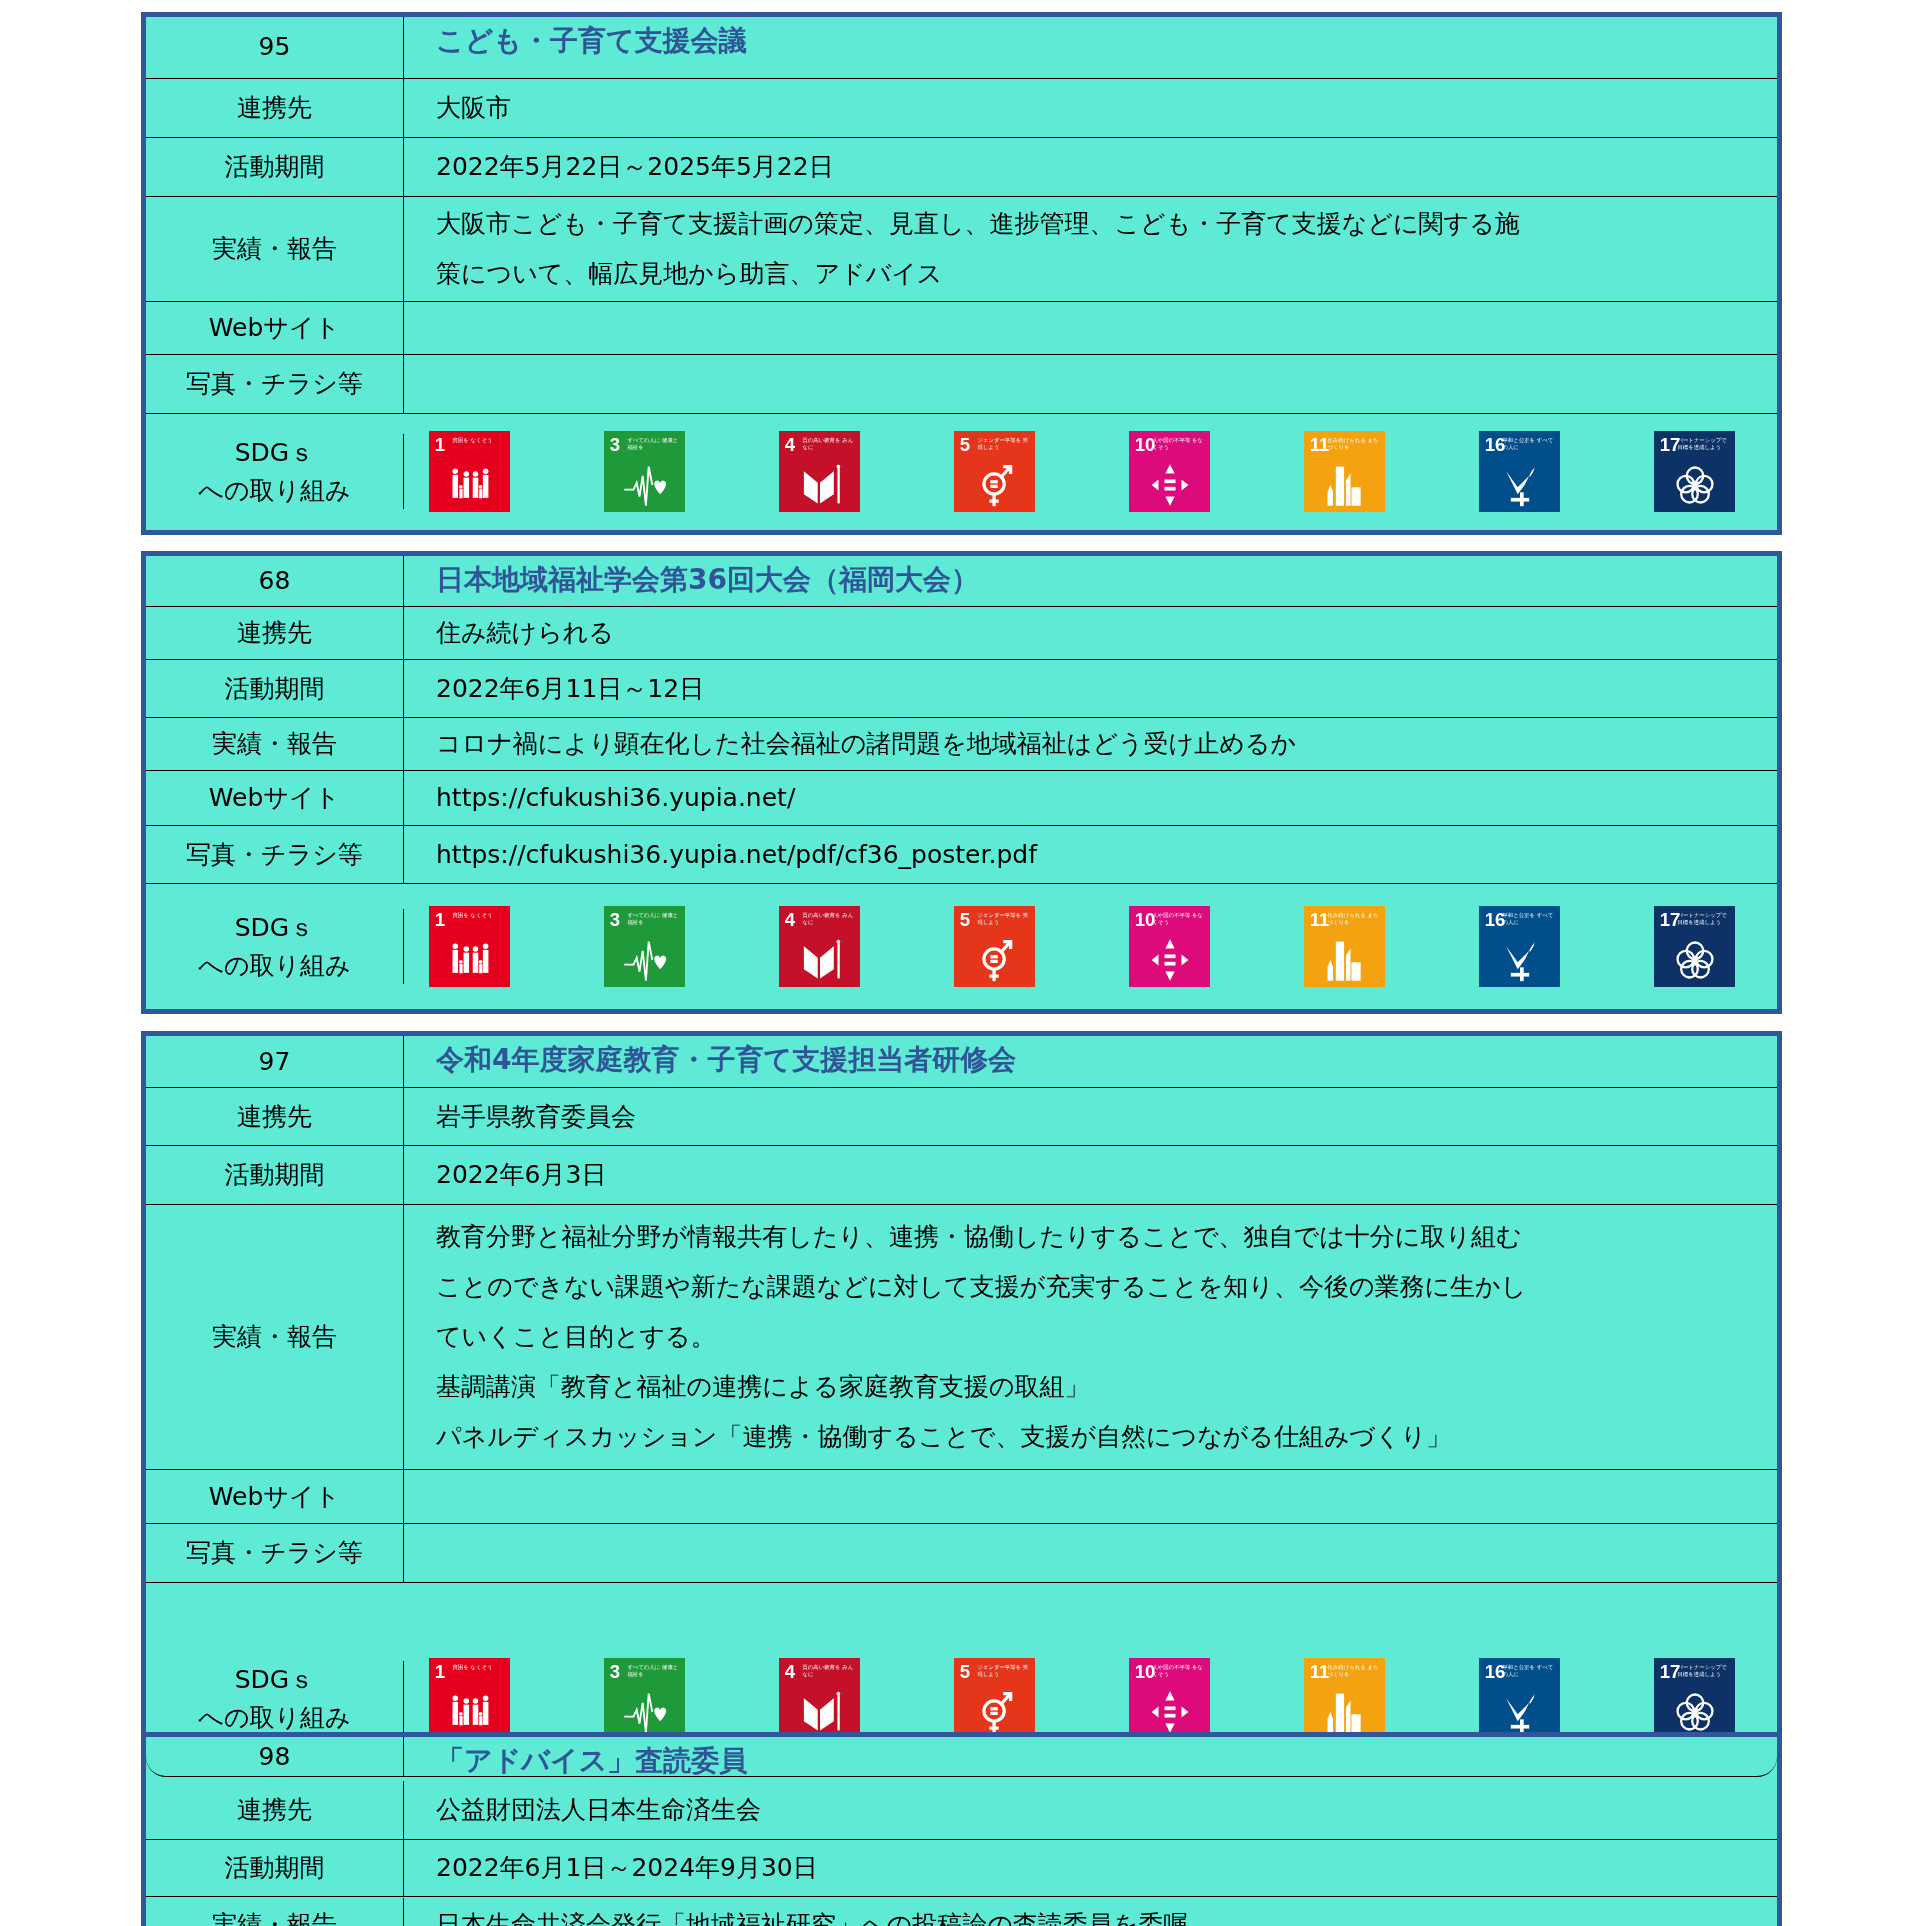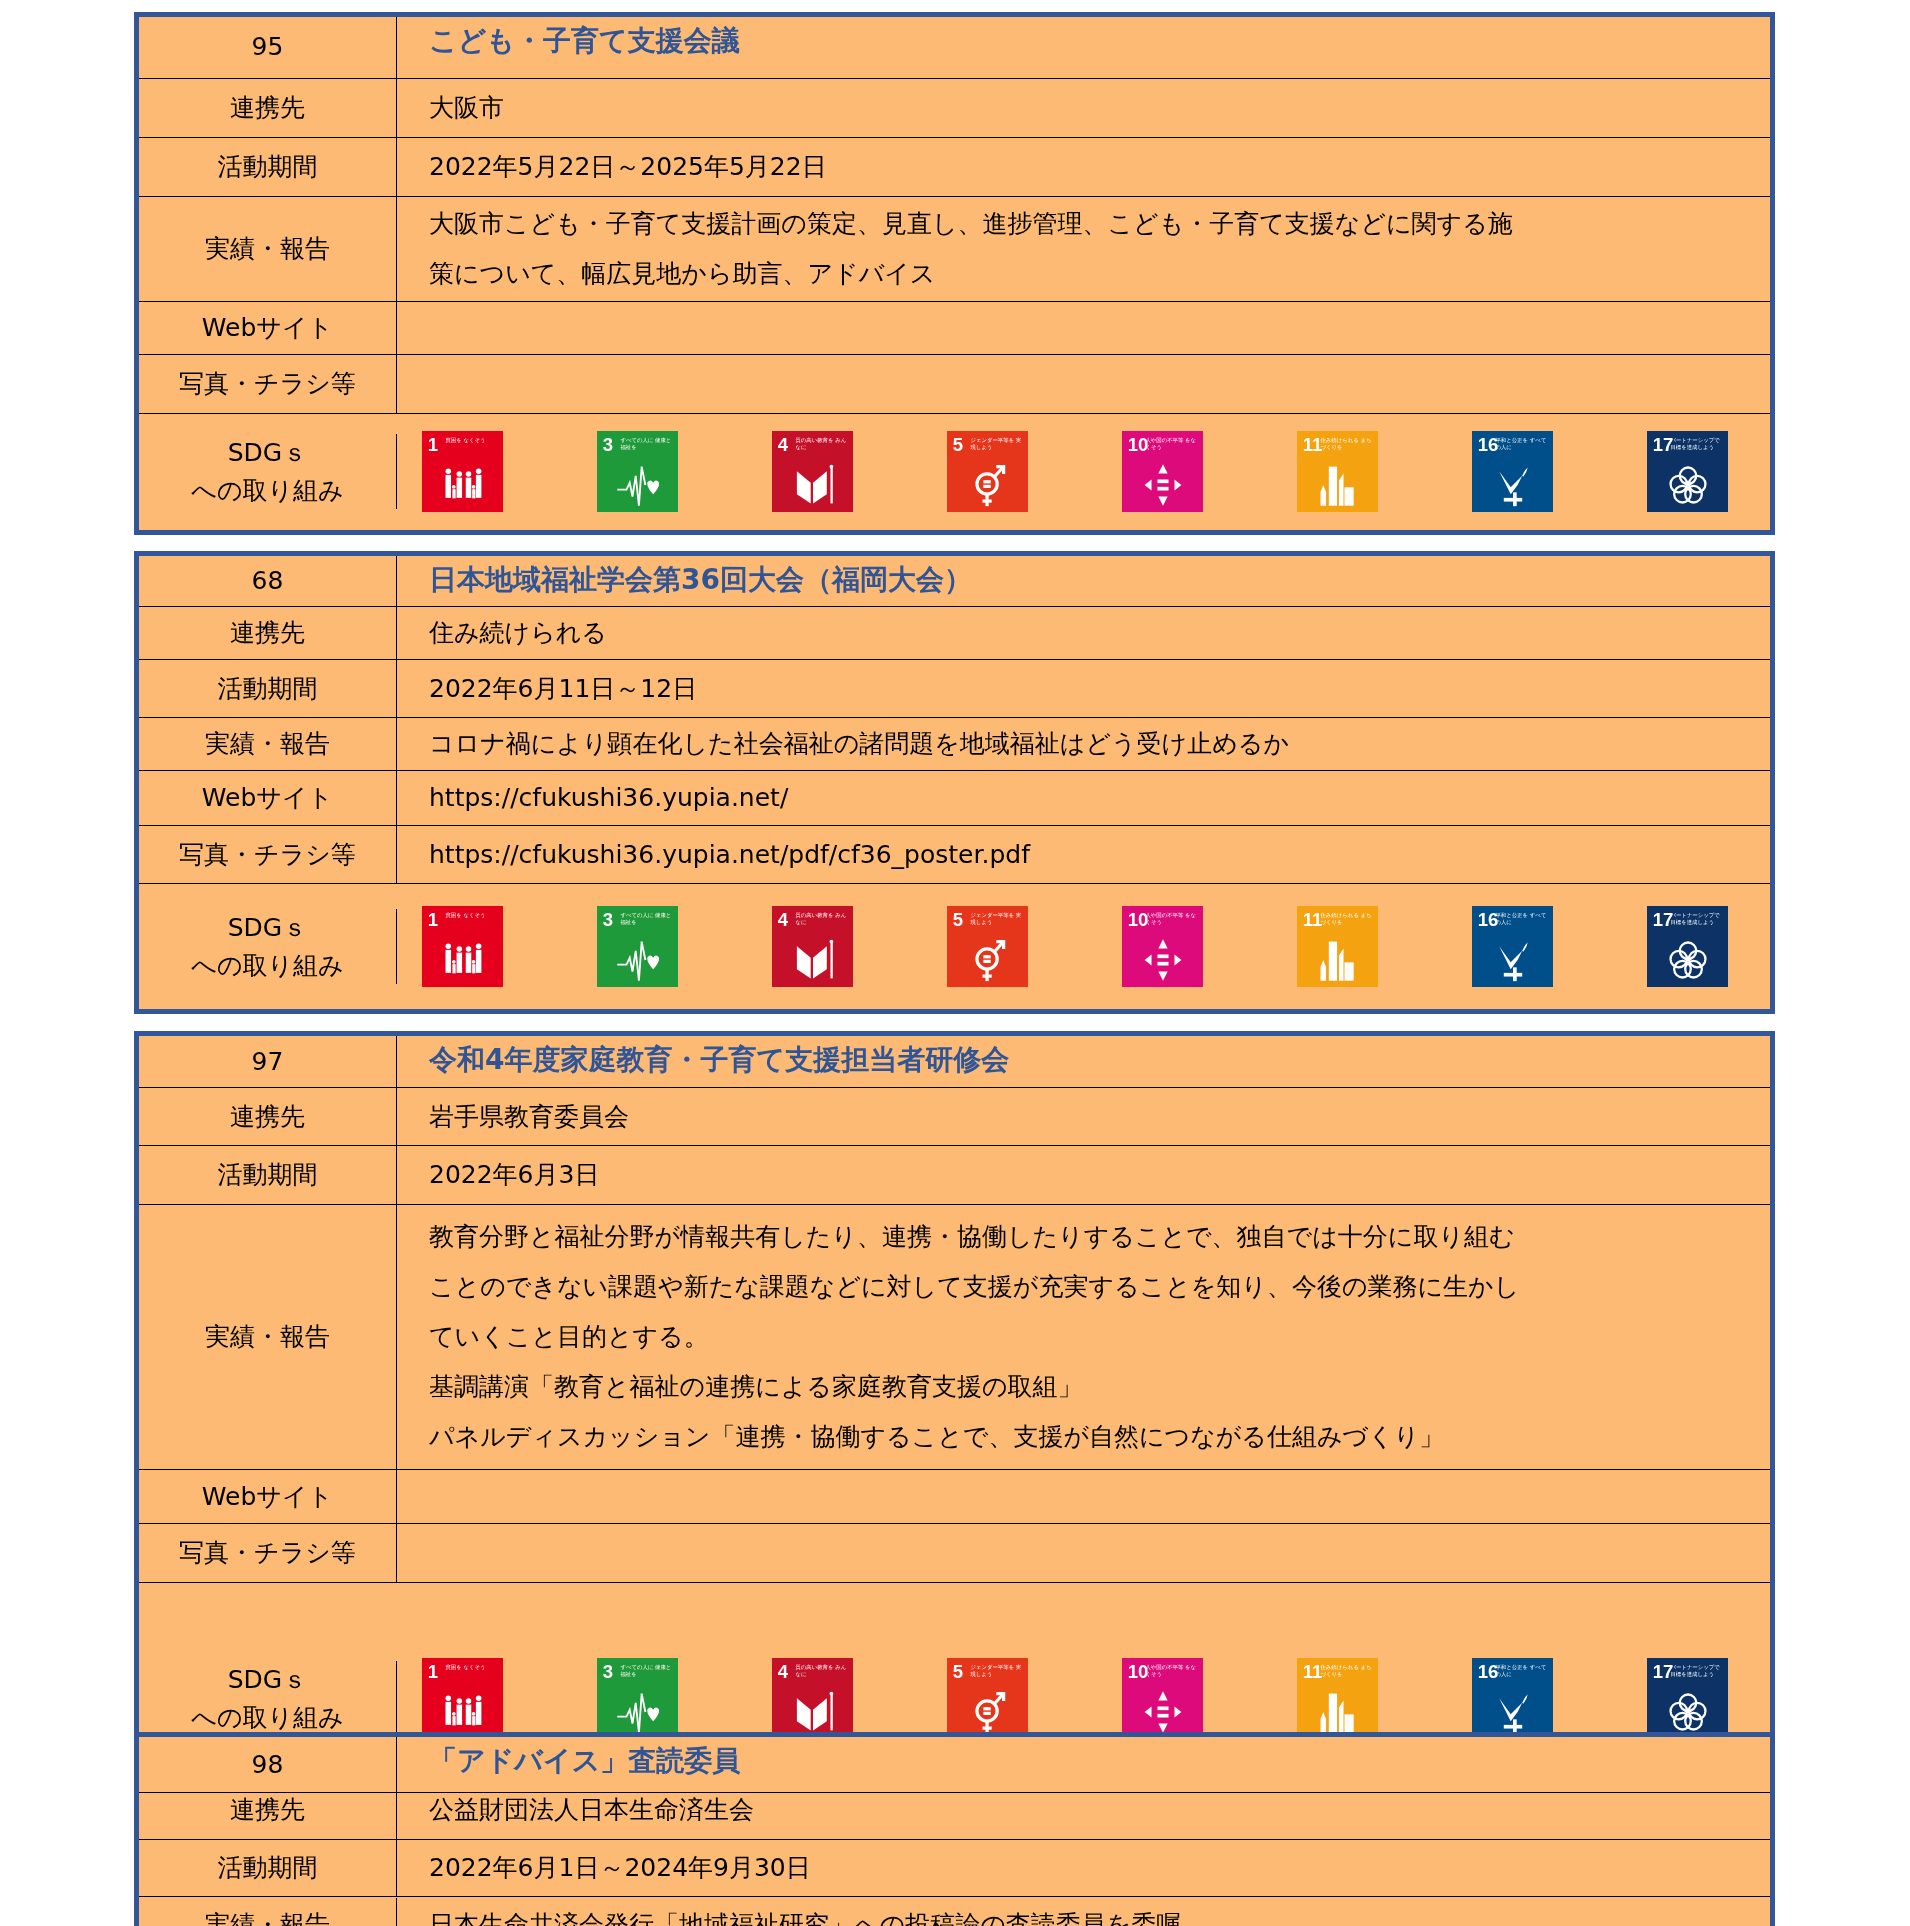--- a/index.html
+++ b/index.html
@@ -1,19 +1,19 @@
 <!DOCTYPE html>
 <html style="font-size:6.2px"><head>
 <meta charset="utf-8">
 <style>
   html, body { margin:0; padding:0; background:#ffffff; }
   body { width:1911px; height:2223px; position:relative; overflow:hidden;
          font-family:"DejaVu Sans","Liberation Sans",sans-serif; color:#000; }
-  .entry { position:absolute; left:134px; width:1641px; box-sizing:border-box;
-           border:5.8px solid #32569A; background:#fdba74; }
+  .entry { position:absolute; left:141px; width:1641px; box-sizing:border-box;
+           border:5.8px solid #32569A; background:#5eead4; }
   .row { position:absolute; left:0; right:0; box-sizing:border-box; border-bottom:1.9px solid #000; display:flex; }
   .row.last { border-bottom:none;align-items:center; }
   .lbl { width:258px; box-sizing:border-box; border-right:1.2px solid #000; display:flex; flex-direction:column;
          align-items:center; justify-content:center; text-align:center; font-size:25px; line-height:1.5; }
   .val { flex:1; box-sizing:border-box; padding-left:32px; display:flex; flex-direction:column; justify-content:center;
          font-size:25px; line-height:50px; }
   .title { color:#2F5597; font-weight:bold; font-size:28px; line-height:1.2; justify-content:flex-start; padding-top:7px; }
   .val.multi { line-height:50px; }
   .sdgs { flex-direction:row; justify-content:flex-start; align-items:center; padding-left:25.4px; }
   .sdg { width:81px; height:81px; margin-right:94px; position:relative; flex:none; color:#fff; box-sizing:border-box; overflow:hidden; }
@@ -458,21 +458,21 @@
               <circle cx="38" cy="70" r="18"></circle>
               <circle cx="62" cy="70" r="18"></circle>
             </svg>
           </span>
   </div>
       </div>
   </div>
 </div>
 
 <div class="entry" style="top:1732px;height:469px;">
-  <div class="row" style="top:0;height:56px;">
+  <div class="row" style="top:0;height:40px;border-radius:20px;">
     <div class="lbl">98</div>
     <div class="val title">「アドバイス」査読委員</div>
   </div>
   <div class="row" style="top:44px;height:59px;">
     <div class="lbl">連携先</div>
     <div class="val">公益財団法人日本生命済生会</div>
   </div>
   <div class="row" style="top:103px;height:57px;">
     <div class="lbl">活動期間</div>
     <div class="val">2022年6月1日～2024年9月30日</div>

